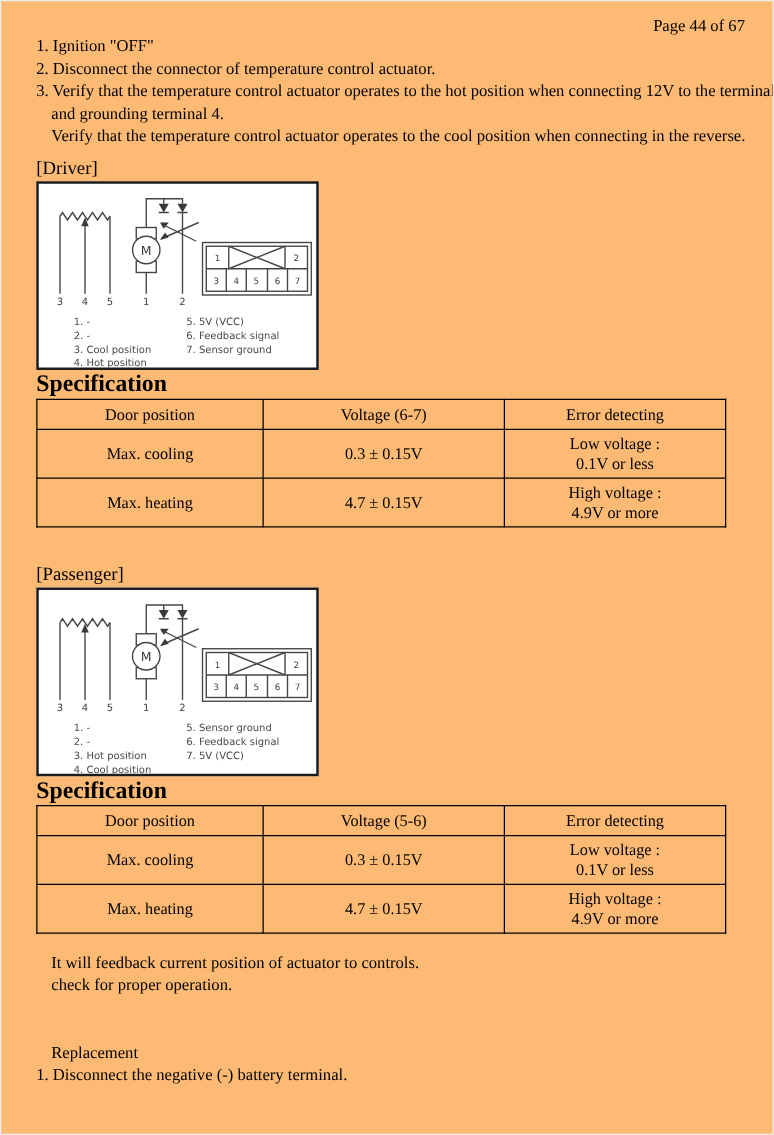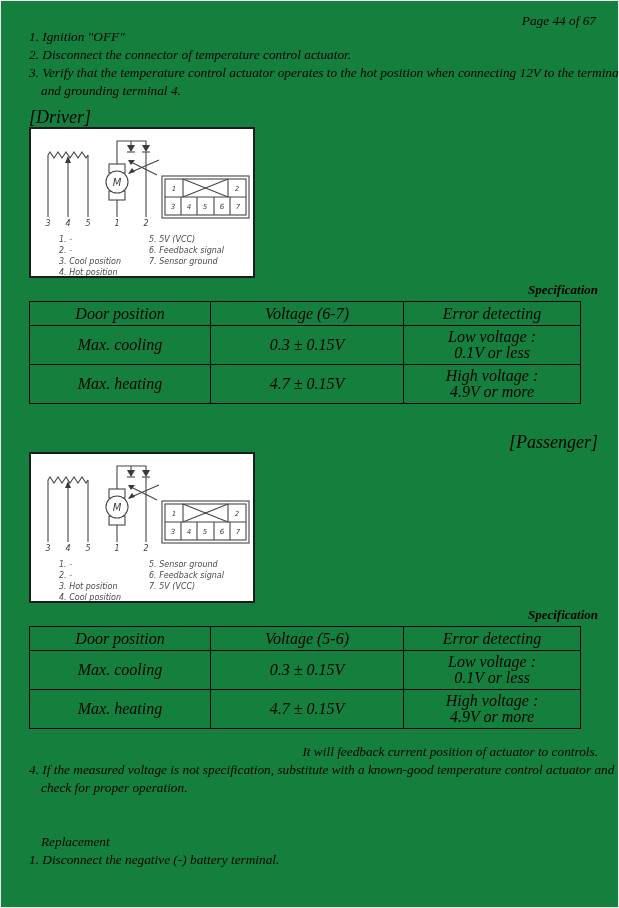--- a/index.html
+++ b/index.html
@@ -1,71 +1,71 @@
 <!DOCTYPE html>
 <html><head>
 <meta charset="utf-8">
 <style>
   html,body{margin:0;padding:0;background:#fff;}
   .page{
     position:relative;
     width:619px;height:908px;
-    background:#15803d;
+    background:#fdba74;
     color:#000;
     font-family:"Liberation Serif", serif;
     box-sizing:border-box;
     border:1px solid #ececec;
     overflow:hidden;
-    font-style:italic;
   }
   .page-header{
     position:absolute;top:12px;right:22px;
     font-size:13.3px;line-height:16px;
   }
   .content{padding:27px 20px 0 28px;}
   .line{font-size:13.3px;line-height:18px;white-space:nowrap;}
   .cont{padding-left:12px;}
-  .section-label{font-size:18px;line-height:18px;margin-top:8px;white-space:nowrap;}
-  .pass-label{margin-top:29px;text-align:right;}
+  .section-label{font-size:15px;line-height:18px;margin-top:8px;white-space:nowrap;}
+  .pass-label{margin-top:29px;}
   .diagram-box{
     width:222px;height:147px;
     border:2px solid #1c1c1c;
     margin-top:1px;
     background:#fff;
   }
   svg.circuit{width:100%;height:100%;display:block;}
-  .spec-heading{font-size:13px;font-weight:bold;line-height:17px;margin-top:3px;text-align:right;}
+  .spec-heading{font-size:19px;font-weight:bold;line-height:17px;margin-top:3px;}
   .spec-table{
     border-collapse:collapse;
     margin-top:3px;
-    font-size:16px;
+    font-size:13px;
     table-layout:fixed;
   }
   .spec-table th,.spec-table td{
     border:1px solid #000;
     text-align:center;vertical-align:middle;
     font-weight:normal;padding:0;
   }
   .spec-table thead tr{height:24px;}
   .spec-table tbody tr{height:39px;}
   .errcell div{line-height:16px;text-align:center;}
-  .note-first{margin-top:14px;text-align:right;}
+  .note-first{margin-top:14px;}
   .replacement-heading{margin-top:36px;}
 </style>
 </head>
 <body>
 
 <div class="page">
   <div class="page-header">Page 44 of 67</div>
 
   <div class="content">
     <div class="line">1. Ignition "OFF"</div>
     <div class="line">2. Disconnect the connector of temperature control actuator.</div>
     <div class="line">3. Verify that the temperature control actuator operates to the hot position when connecting 12V to the terminal 3</div>
     <div class="line cont">and grounding terminal 4.</div>
+    <div class="line cont">Verify that the temperature control actuator operates to the cool position when connecting in the reverse.</div>
 
     <div class="section-label">[Driver]</div>
 
     <div class="diagram-box">
       <svg class="circuit" viewBox="0 0 222 147">
         <g stroke="#454545" stroke-width="1.1" fill="none">
           <path d="M17,26 l2,-3 l4,6 l4,-6 l4,6 l4,-6 l4,6 l4,-6 l4,6 l4,-6 l4,6 l2,-3"></path>
           <path d="M17,26 V88"></path>
             <path d="M37,33 V88"></path>
             <path d="M57,26 V88"></path>
@@ -256,19 +256,18 @@
           <td>4.7 ± 0.15V</td>
           <td class="errcell">
             <div>High voltage :</div>
             <div>4.9V or more</div>
           </td>
         </tr>
       </tbody>
     </table>
 
     <div class="line cont note-first">It will feedback current position of actuator to controls.</div>
-    <div class="line">4. If the measured voltage is not specification, substitute with a known-good temperature control actuator and</div>
     <div class="line cont">check for proper operation.</div>
 
     <div class="line cont replacement-heading">Replacement</div>
     <div class="line">1. Disconnect the negative (-) battery terminal.</div>
   </div>
 </div>
 
 </body></html>

